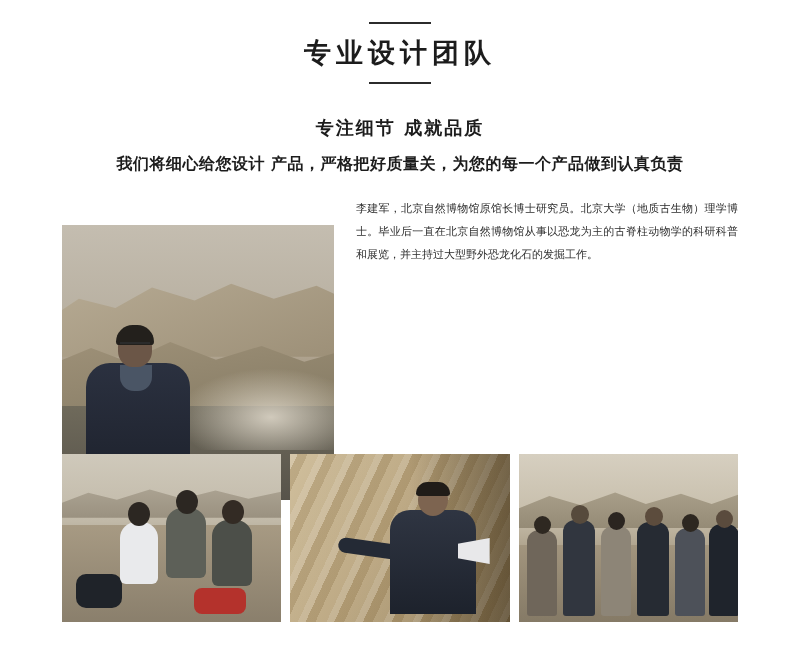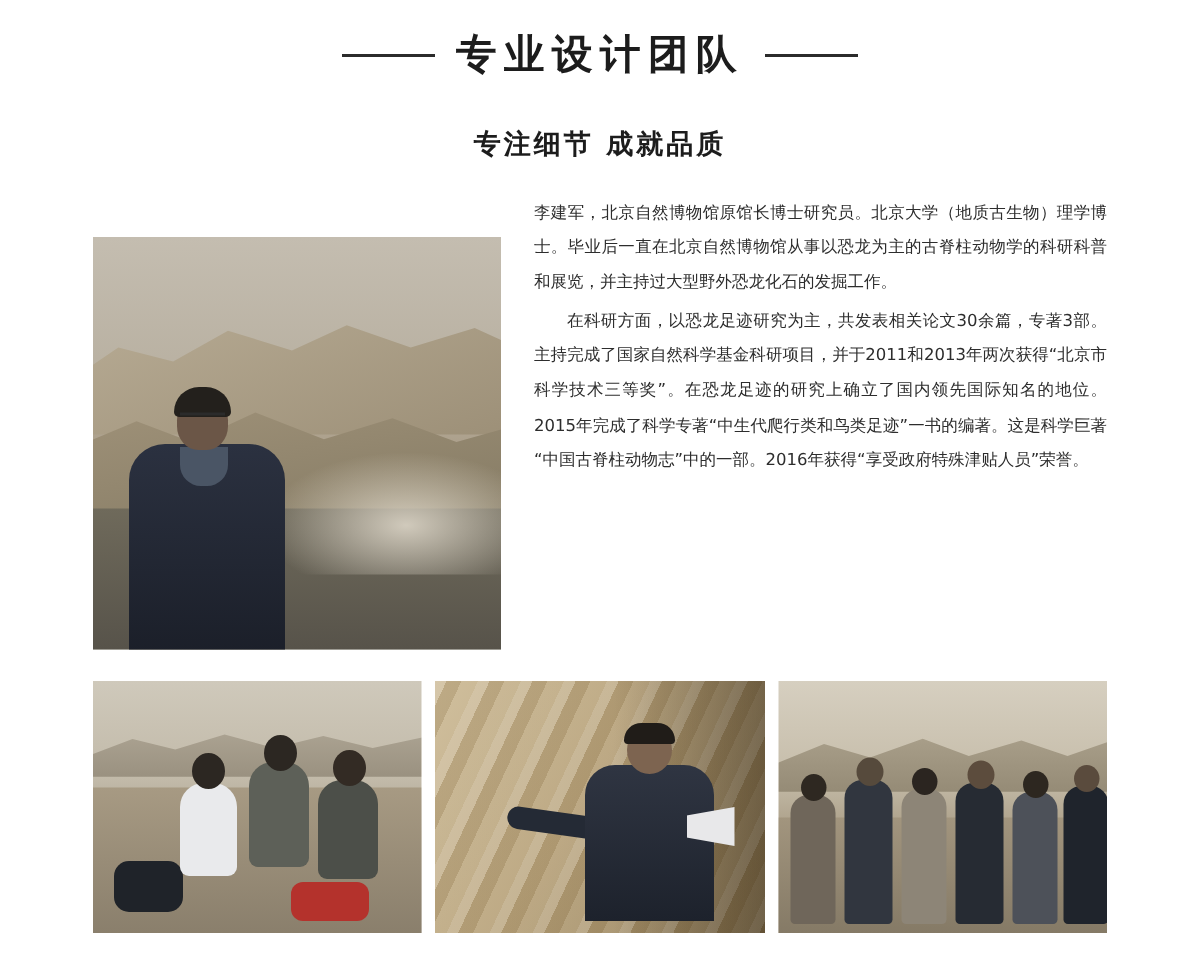--- a/index.html
+++ b/index.html
@@ -19,20 +19,21 @@
   
   .header {
     padding-top: 22px;
     text-align: center;
   }
   .title-row {
     display: flex;
     align-items: center;
     justify-content: center;
     gap: 14px;
+    flex-direction: column;
   }
   .title-rule {
     width: 62px;
     height: 2px;
     background: #2b2b2b;
   }
   .main-title {
     font-size: 27px;
     font-weight: bold;
     letter-spacing: 5px;
@@ -175,40 +176,40 @@
 </head>
 <body>
 
 <div class="header">
   <div class="title-row">
     <div class="title-rule"></div>
     <div class="main-title">专业设计团队</div>
     <div class="title-rule"></div>
   </div>
   <div class="sub-title">专注细节 成就品质</div>
+  <div class="lead-text">我们将细心给您设计 产品，严格把好质量关，为您的每一个产品做到认真负责</div>
 </div>
 
 <div class="content">
 
   <div class="portrait p-portrait">
     <div class="sky"></div>
     <div class="ridge1"></div>
     <div class="ridge2"></div>
     <div class="ground"></div>
     <div class="dust"></div>
     <div class="figure-body"></div>
     <div class="figure-collar"></div>
     <div class="figure-head"></div>
     <div class="figure-hair"></div>
     <div class="figure-glass"></div>
   </div>
 
   <div class="bio">
     <p>李建军，北京自然博物馆原馆长博士研究员。北京大学（地质古生物）理学博士。毕业后一直在北京自然博物馆从事以恐龙为主的古脊柱动物学的科研科普和展览，并主持过大型野外恐龙化石的发掘工作。</p>
-    <p class="indent">在科研方面，以恐龙足迹研究为主，共发表相关论文30余篇，专著3部。主持完成了国家自然科学基金科研项目，并于2011和2013年两次获得“北京市科学技术三等奖”。在恐龙足迹的研究上确立了国内领先国际知名的地位。2015年完成了科学专著“中生代爬行类和鸟类足迹”一书的编著。这是科学巨著“中国古脊柱动物志”中的一部。2016年获得“享受政府特殊津贴人员”荣誉。</p>
   </div>
 </div>
 
 <div class="photo-strip">
 
   <div class="photo p-field">
     <div class="hills"></div>
     <div class="ground"></div>
     <div class="bag1"></div>
     <div class="bag2"></div>

